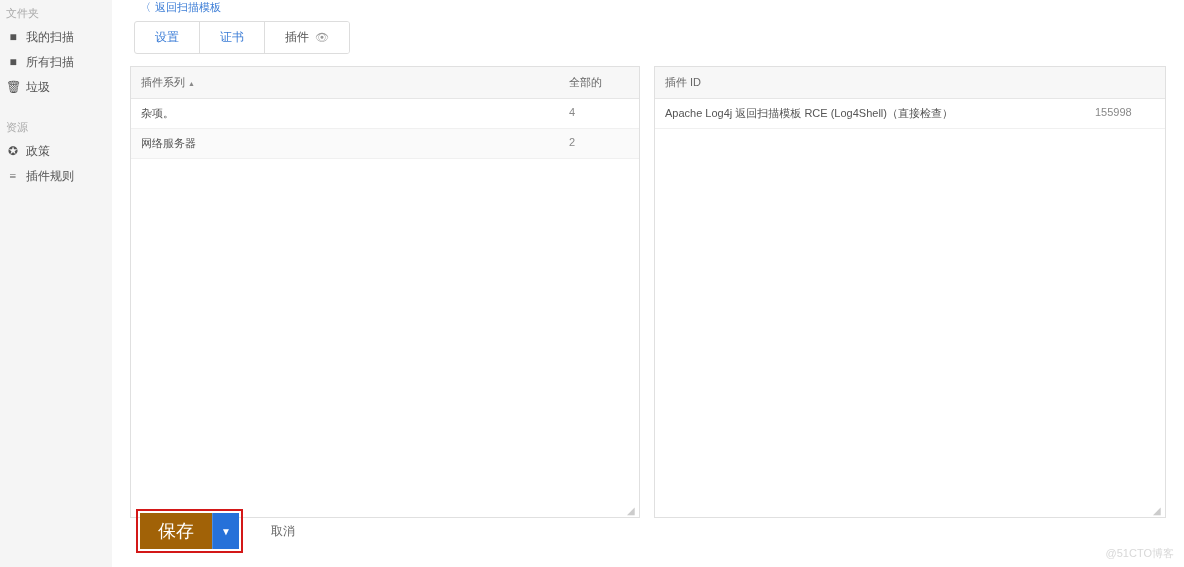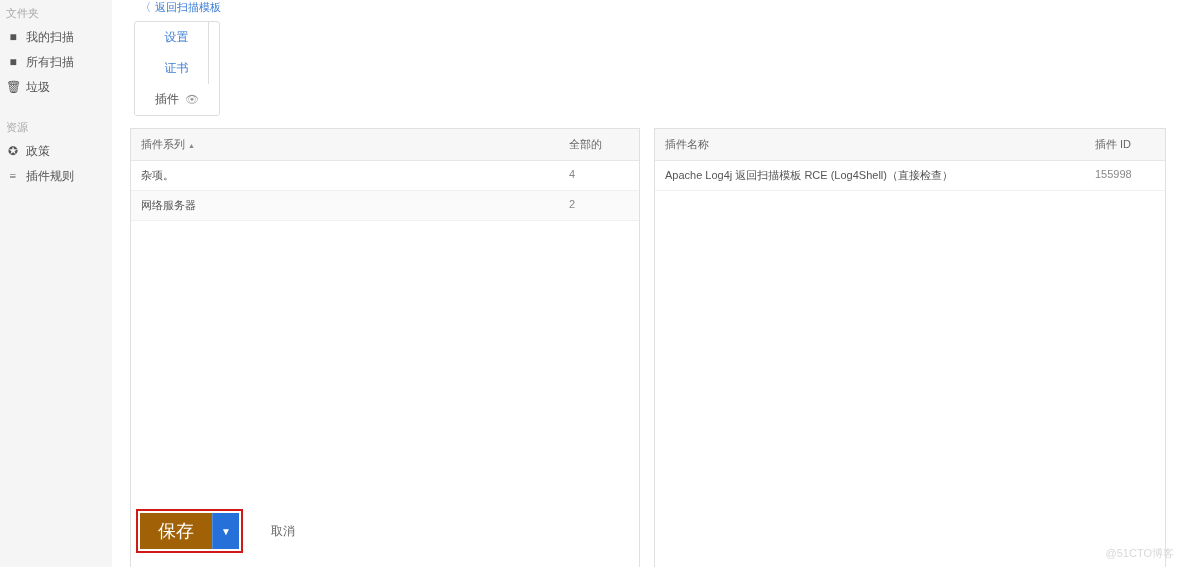--- a/index.html
+++ b/index.html
@@ -4,21 +4,21 @@
 <style>
 * { box-sizing: border-box; margin: 0; padding: 0; }
 body { font-family: "Microsoft YaHei", Arial, sans-serif; font-size: 12px; color: #555; background: #fff; width: 1184px; height: 567px; overflow: hidden; position: relative; }
 .layout { display: flex; height: 100%; }
 .sidebar { width: 112px; background: #f5f5f5; padding: 0; height: 100%; font-family: Liberation Serif, serif; }
 .sidebar-header { color: #aaa; font-size: 11px; padding: 6px 6px 4px 6px; }
 .sidebar-item { display: flex; align-items: center; padding: 4px 6px 4px 6px; color: #555; cursor: pointer; gap: 6px; }
 .sidebar-item .icon { width: 14px; text-align: center; color: #555; font-size: 12px; }
 .main { flex: 1; padding: 0 18px 0 18px; display: flex; flex-direction: column; height: 100%; }
 .backlink { color: #3c7dd6; font-size: 11px; padding: 0 0 6px 10px; display: flex; align-items: center; gap: 4px; cursor: pointer; }
-.tabs { display: flex; align-items: center; border: 1px solid #ddd; background: #fff; border-radius: 3px; width: max-content; margin: 0 0 12px 4px; overflow: hidden; flex-direction: column; }
+.tabs { display: flex; align-items: center; border: 1px solid #ddd; background: #fff; border-radius: 3px; width: max-content; margin: 0 0 12px 4px; overflow: hidden; }
 .tab { padding: 7px 20px; color: #3c7dd6; cursor: pointer; border-right: 1px solid #ddd; font-size: 12px; }
 .tab:last-child { border-right: none; }
 .tab.active { background: #fff; color: #555; }
 .tab-eye { margin-left: 6px; color: #999; font-size: 11px; }
 .panels { display: flex; gap: 14px; flex: 1; min-height: 0; }
 .panel { flex: 1; border: 1px solid #e0e0e0; display: flex; flex-direction: column; min-height: 0; height: 452px; }
 .panel-left { flex: 0 0 510px; }
 .panel-head { display: flex; background: #f7f7f7; border-bottom: 1px solid #e6e6e6; font-size: 11px; color: #666; }
 .ph-cell { padding: 8px 10px; }
 .ph-left { flex: 1; }
@@ -98,21 +98,20 @@
             <div class="row">
               <div class="c1">网络服务器</div>
               <div class="c2">2</div>
             </div>
             <div class="resizer">◢</div>
         </div>
       </div>
 
       <div class="panel">
         <div class="panel-head">
-          <div class="ph-cell ph-left">插件名称</div>
           <div class="ph-cell ph-right">插件 ID</div>
         </div>
         <div class="panel-body" id="right-rows">
           <div class="row">
               <div class="c1">Apache Log4j 返回扫描模板 RCE (Log4Shell)（直接检查）</div>
               <div class="c2">155998</div>
             </div>
             <div class="resizer">◢</div>
         </div>
       </div>

